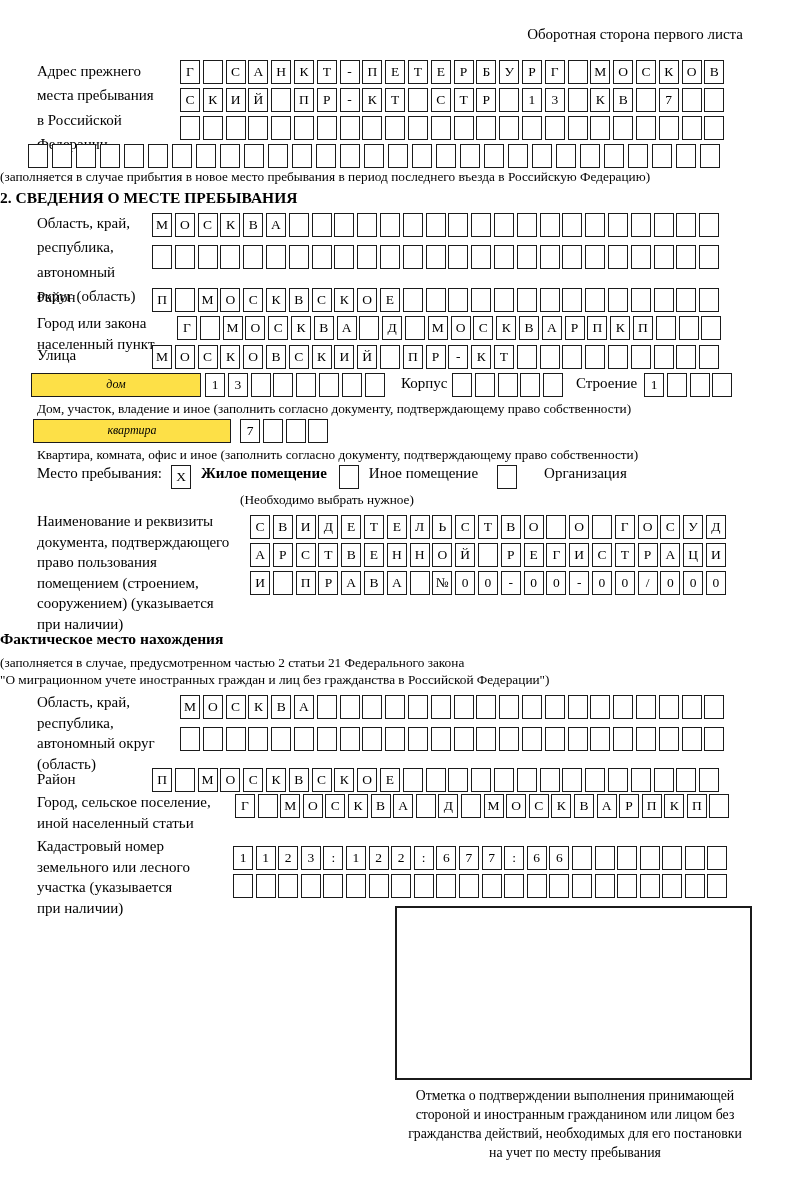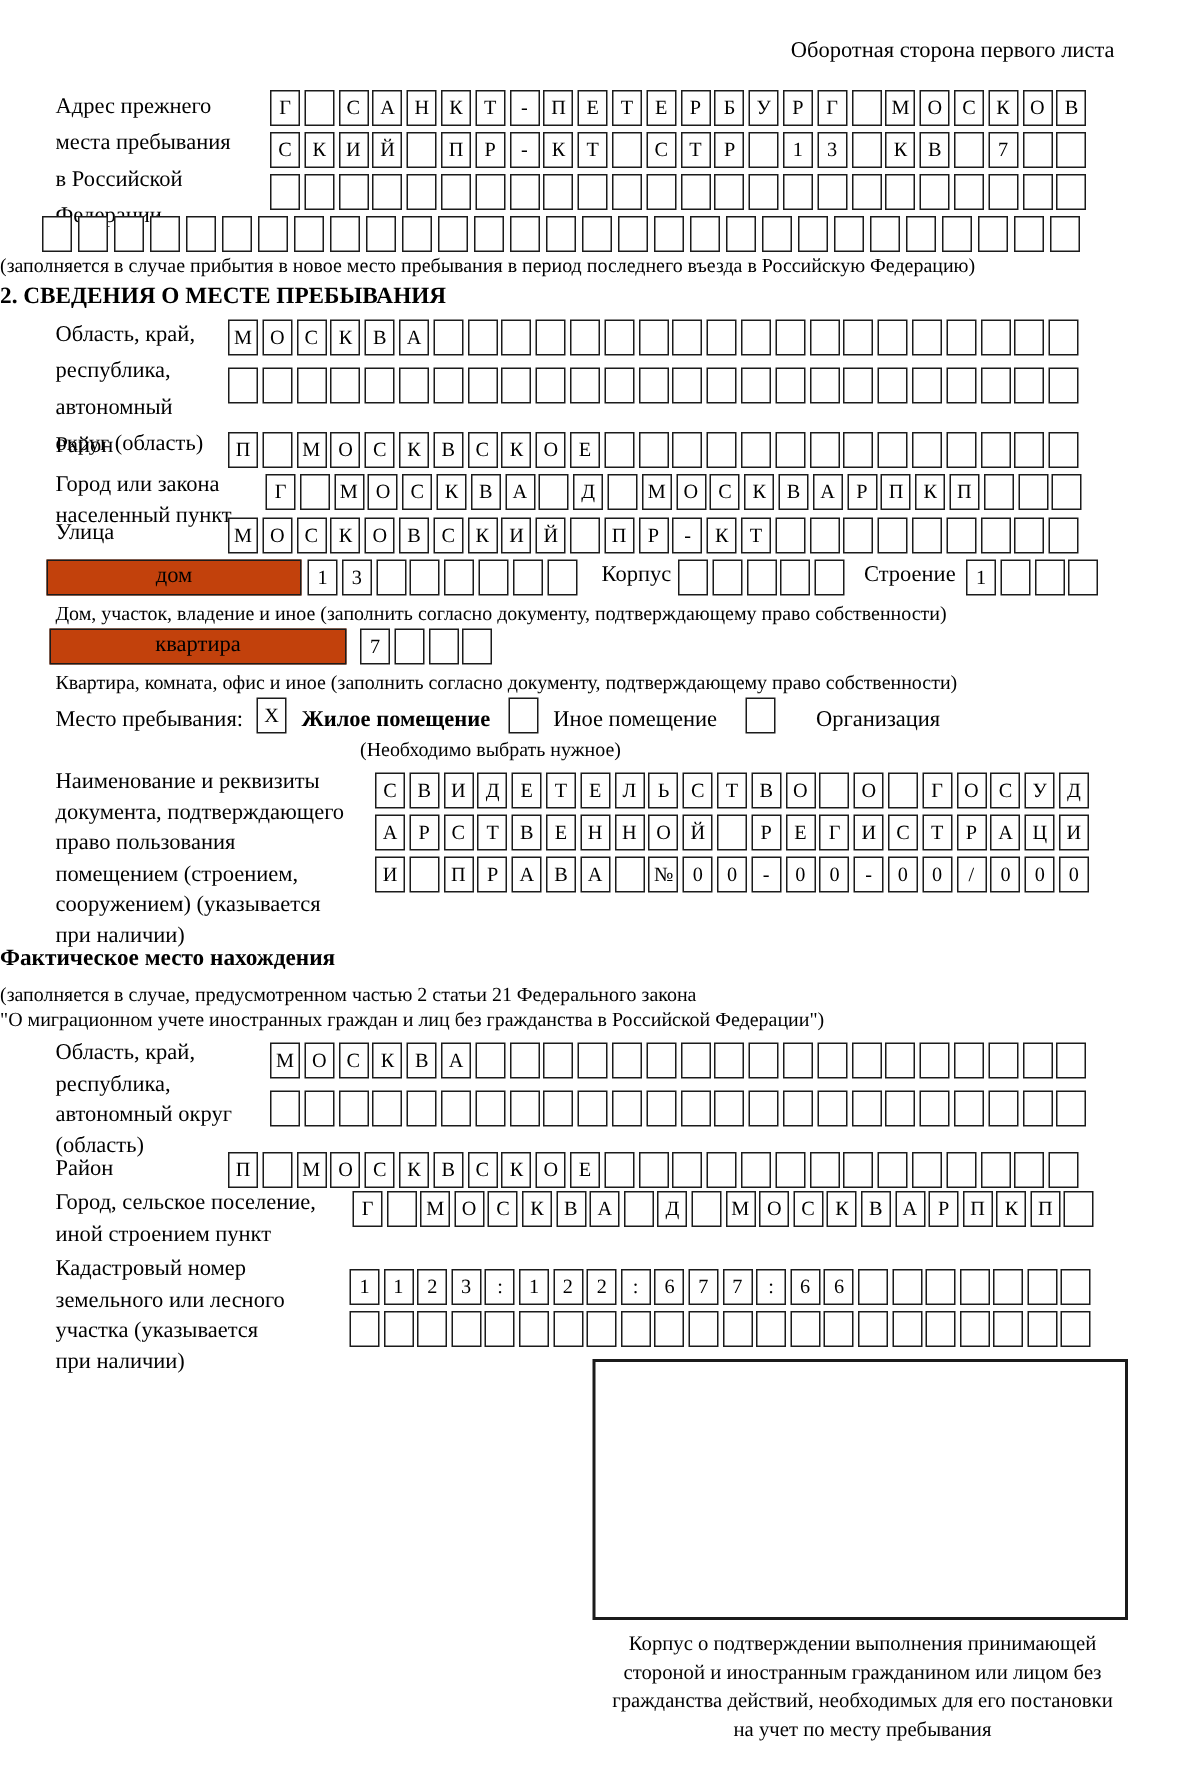--- a/index.html
+++ b/index.html
@@ -4,25 +4,25 @@
 <style>
   html,body{margin:0;padding:0;background:#ffffff;}
   body{width:800px;height:1180px;position:relative;font-family:"Liberation Serif",serif;color:#000;}
   .abs{position:absolute;}
   .lbl{font-size:15px;white-space:nowrap;}
   .lh24{line-height:24.3px;}
   .lh21{line-height:21px;}
   .lh20{line-height:20.5px;}
   .cells{position:absolute;display:flex;gap:2.8px;}
   .cell{flex:0 0 auto;width:18px;height:21.5px;border:1.6px solid #1b1b1b;display:flex;align-items:center;justify-content:center;font-size:13.5px;background:#fff;box-sizing:content-box;}
-  .lblbox{border:1.6px solid #1b1b1b;height:21.5px;display:flex;align-items:center;justify-content:center;font-size:15px;background:#c2410c;}
+  .lblbox{border:1.6px solid #1b1b1b;height:21.5px;display:flex;align-items:center;justify-content:center;font-size:12px;background:#fde047;font-style:italic;}
   .note{font-size:13.3px;}
   .centered{left:0;width:796px;text-align:left;}
   .title{font-weight:bold;font-size:15.5px;}
-  .stayrow{display:flex;align-items:flex-end;font-size:15px;}
+  .stayrow{display:flex;align-items:flex-start;font-size:15px;}
   .stamp-box{border:2px solid #1b1b1b;background:#fff;}
   .stampnote{font-size:13.8px;line-height:19px;text-align:center;}
 </style>
 </head>
 <body>
 
 <div class="abs lbl" style="top:26px;right:57px;">Оборотная сторона первого листа</div>
 
 <div class="abs lbl lh24" style="left:37px;top:59px;">
   <div>Адрес прежнего</div>
@@ -506,21 +506,21 @@
     <span class="cell"></span>
     <span class="cell"></span>
     <span class="cell"></span>
     <span class="cell"></span>
     <span class="cell"></span>
     <span class="cell"></span>
   </div>
 
 <div class="abs lbl lh21" style="left:37px;top:792px;">
   <div>Город, сельское поселение,</div>
-  <div>иной строением пункт</div>
+  <div>иной населенный статьи</div>
 </div>
 <div class="cells" style="left:235px;top:794px;gap:2.6px;">
     <span class="cell">Г</span>
     <span class="cell"></span>
     <span class="cell">М</span>
     <span class="cell">О</span>
     <span class="cell">С</span>
     <span class="cell">К</span>
     <span class="cell">В</span>
     <span class="cell">А</span>
@@ -590,17 +590,17 @@
     <span class="cell"></span>
     <span class="cell"></span>
     <span class="cell"></span>
     <span class="cell"></span>
     <span class="cell"></span>
     <span class="cell"></span>
   </div>
 
 <div class="abs stamp-box" style="left:395px;top:906px;width:353px;height:170px;"></div>
 <div class="abs stampnote" style="left:373px;top:1086px;width:404px;">
-  <div>Корпус о подтверждении выполнения принимающей</div>
+  <div>Отметка о подтверждении выполнения принимающей</div>
   <div>стороной и иностранным гражданином или лицом без</div>
   <div>гражданства действий, необходимых для его постановки</div>
   <div>на учет по месту пребывания</div>
 </div>
 
 </body></html>

